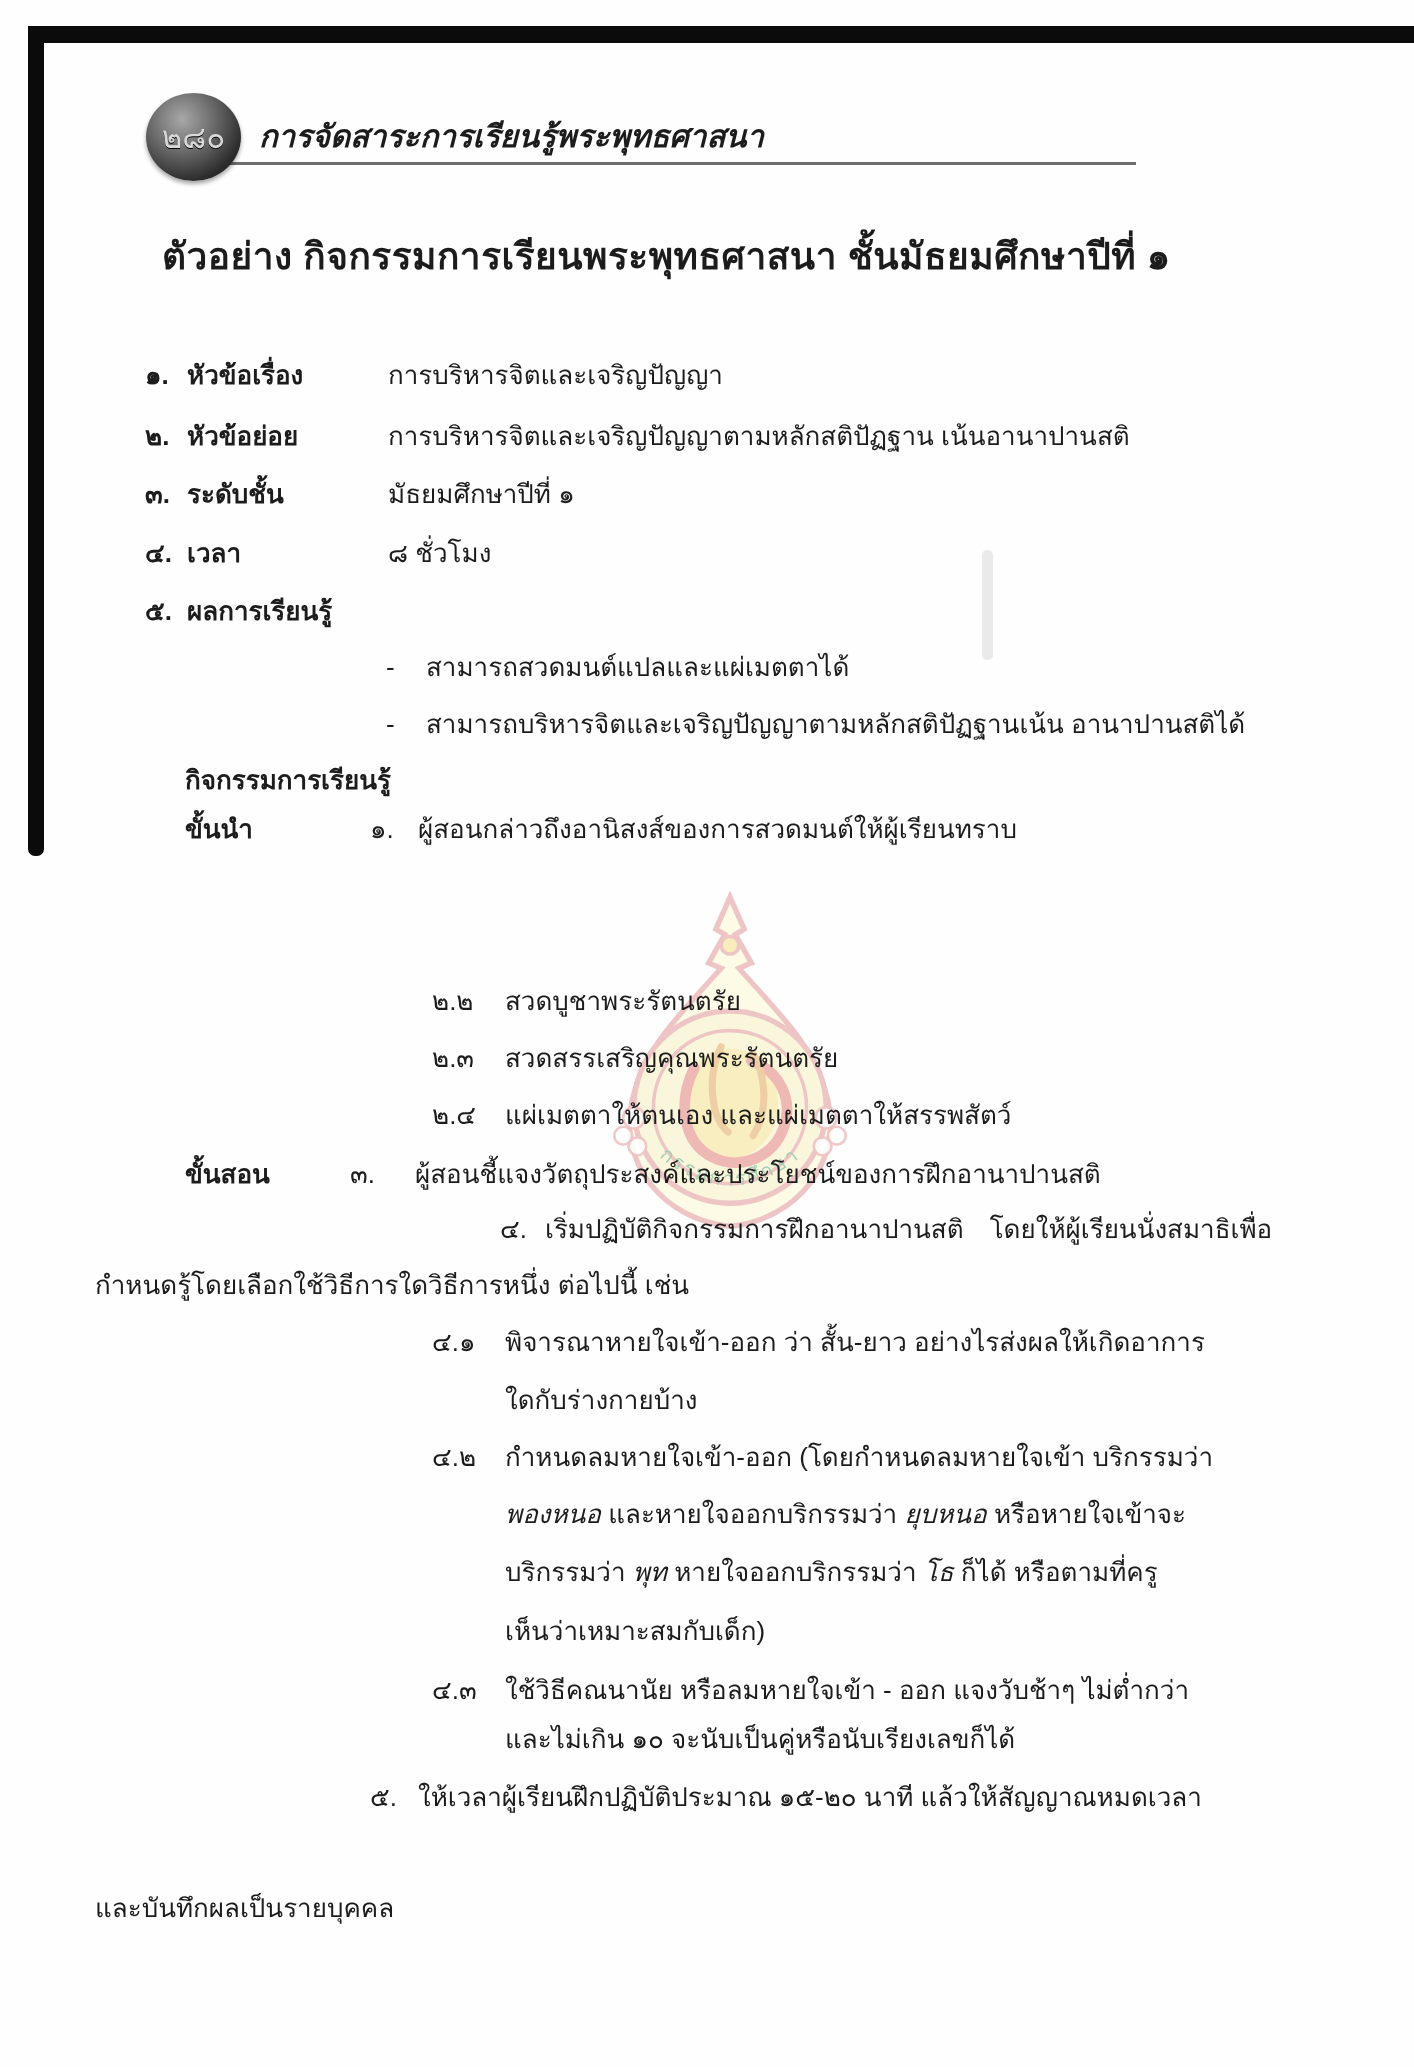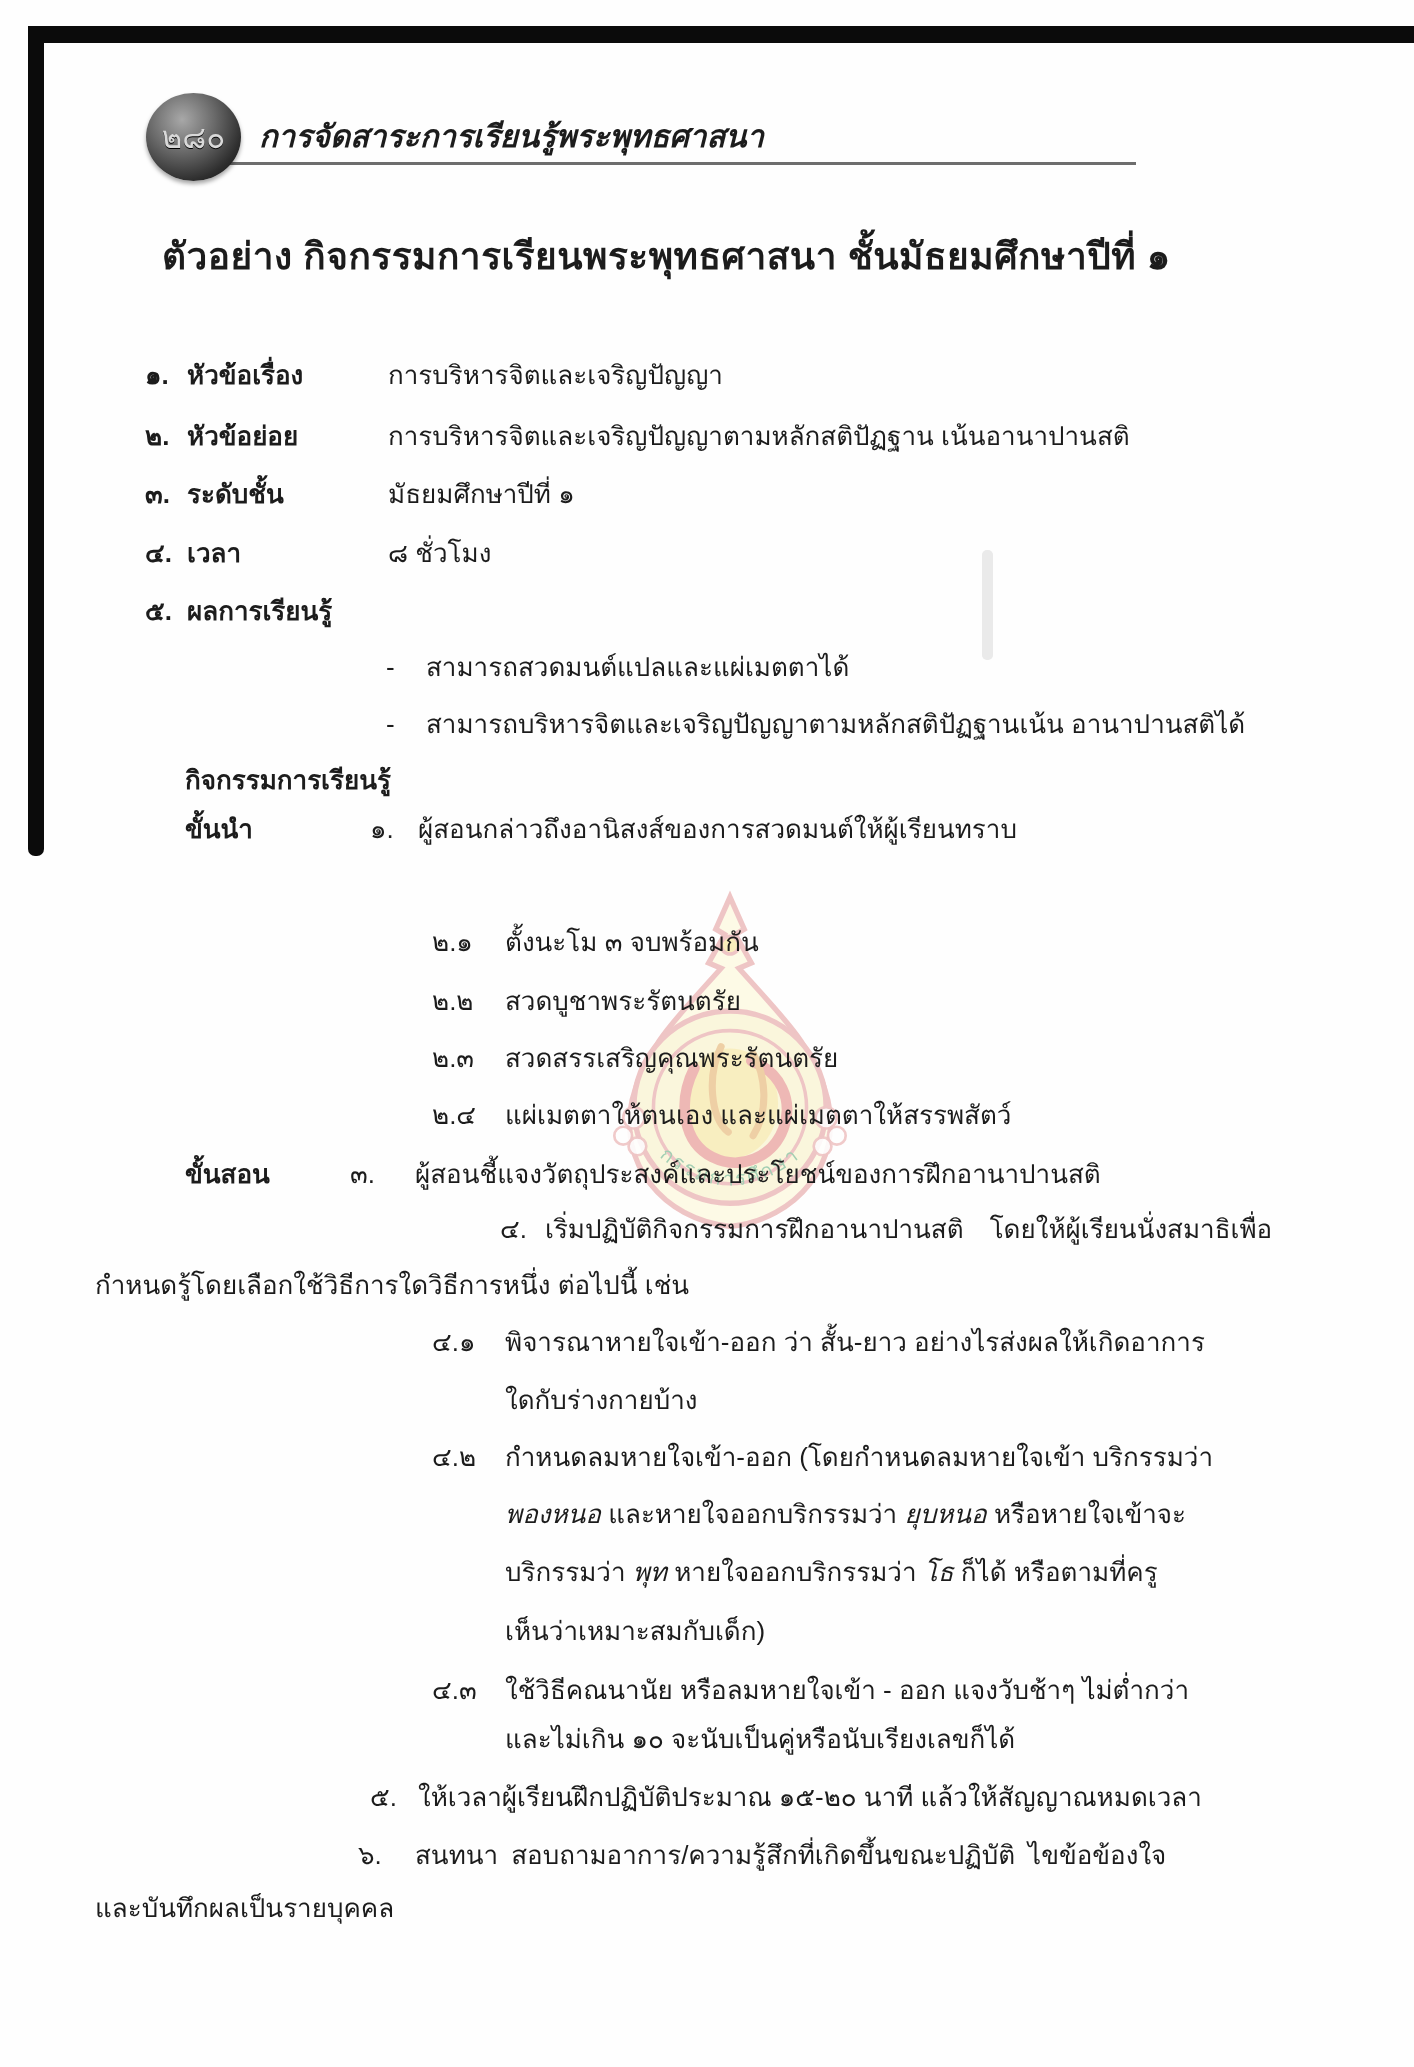--- a/index.html
+++ b/index.html
@@ -105,23 +105,20 @@
   </div>
   <div class="line" style="top:707px;left:386px">
     <span class="dash">-</span><span>สามารถบริหารจิตและเจริญปัญญาตามหลักสติปัฏฐานเน้น อานาปานสติได้</span>
   </div>
 
   <div class="line b" style="top:763px;left:185px">กิจกรรมการเรียนรู้</div>
 
   <div class="line" style="top:812px;left:185px">
     <span class="stage">ขั้นนำ</span><span class="num48">๑.</span><span>ผู้สอนกล่าวถึงอานิสงส์ของการสวดมนต์ให้ผู้เรียนทราบ</span>
   </div>
-  <div class="line" style="top:925px;left:432px">
-    <span class="sub">๒.๑</span><span>ตั้งนะโม ๓ จบพร้อมกัน</span>
-  </div>
   <div class="line" style="top:984px;left:432px">
     <span class="sub">๒.๒</span><span>สวดบูชาพระรัตนตรัย</span>
   </div>
   <div class="line" style="top:1041px;left:432px">
     <span class="sub">๒.๓</span><span>สวดสรรเสริญคุณพระรัตนตรัย</span>
   </div>
   <div class="line" style="top:1098px;left:432px">
     <span class="sub">๒.๔</span><span>แผ่เมตตาให้ตนเอง และแผ่เมตตาให้สรรพสัตว์</span>
   </div>
 
@@ -146,18 +143,15 @@
     <span>บริกรรมว่า </span><span class="it">พุท</span><span> หายใจออกบริกรรมว่า </span><span class="it">โธ</span><span> ก็ได้ หรือตามที่ครู</span>
   </div>
   <div class="line" style="top:1614px;left:505px">เห็นว่าเหมาะสมกับเด็ก)</div>
   <div class="line" style="top:1673px;left:432px">
     <span class="sub">๔.๓</span><span>ใช้วิธีคณนานัย หรือลมหายใจเข้า - ออก แจงวับช้าๆ ไม่ต่ำกว่า</span>
   </div>
   <div class="line" style="top:1722px;left:505px">และไม่เกิน ๑๐ จะนับเป็นคู่หรือนับเรียงเลขก็ได้</div>
   <div class="line" style="top:1780px;left:370px">
     <span class="num48">๕.</span><span>ให้เวลาผู้เรียนฝึกปฏิบัติประมาณ ๑๕-๒๐ นาที แล้วให้สัญญาณหมดเวลา</span>
   </div>
-  <div class="line" style="top:1838px;left:358px">
-    <span class="num57">๖.</span><span>สนทนา สอบถามอาการ/ความรู้สึกที่เกิดขึ้นขณะปฏิบัติ ไขข้อข้องใจ</span>
-  </div>
   <div class="line" style="top:1891px;left:95px">และบันทึกผลเป็นรายบุคคล</div>
 
 </div>
 
 </body></html>

